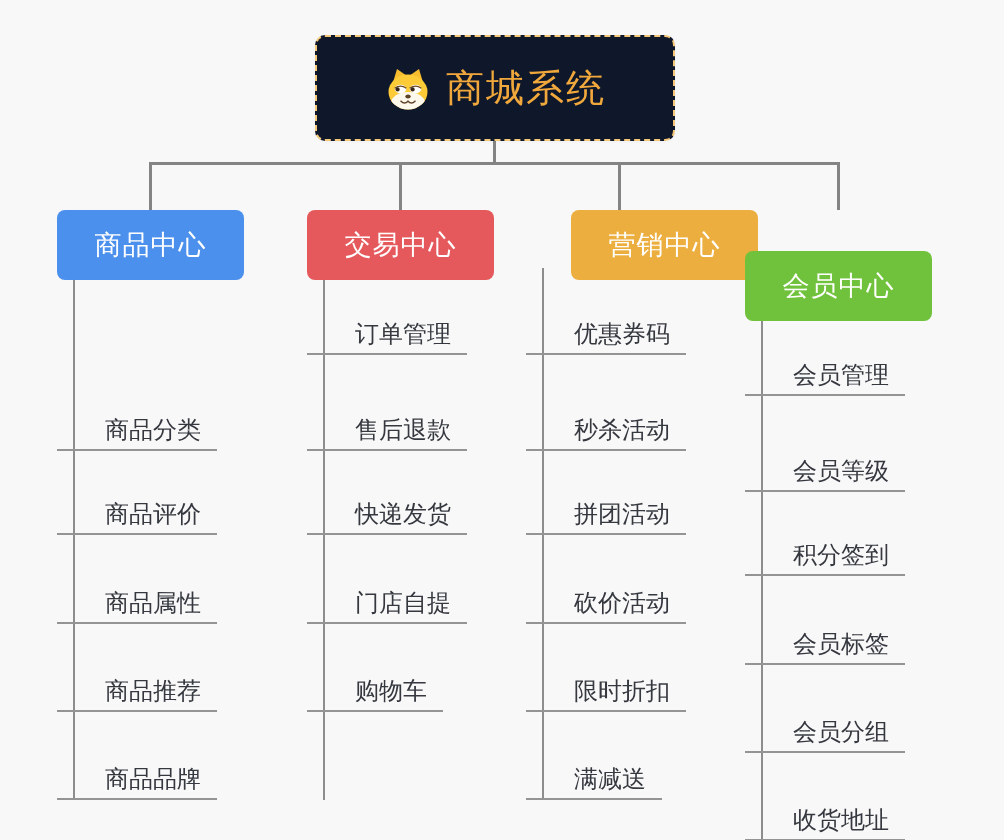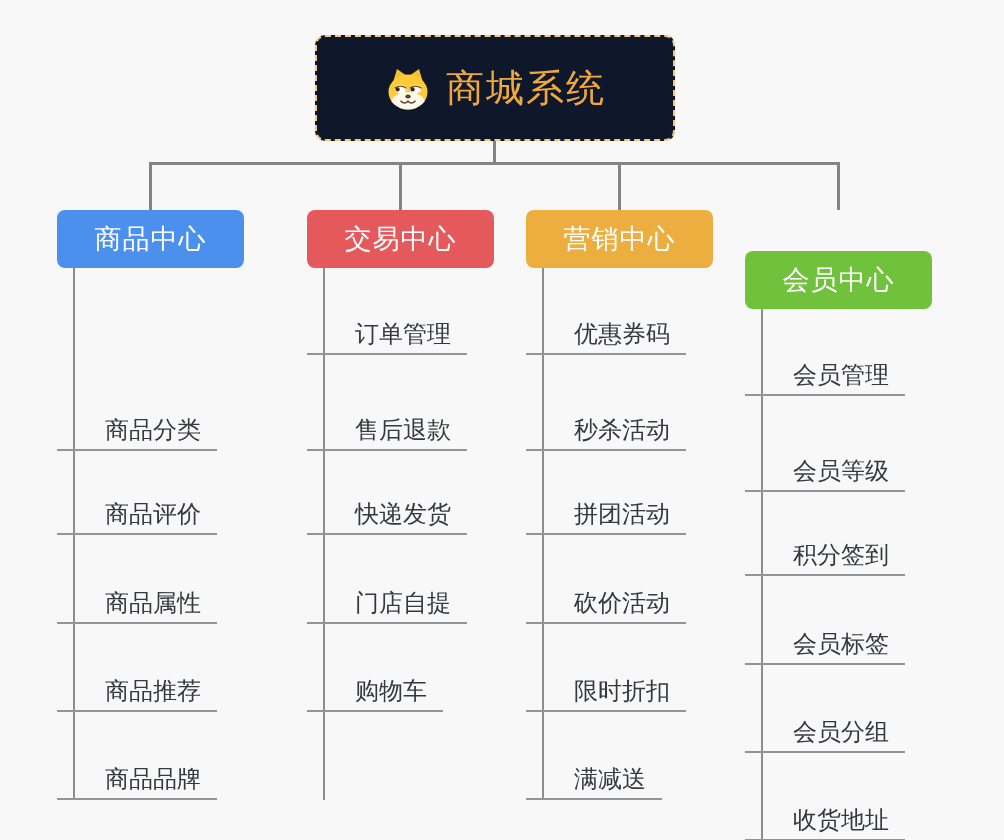--- a/index.html
+++ b/index.html
@@ -46,21 +46,21 @@
     letter-spacing: 2px;
     white-space: nowrap;
   }
   .dog-icon { width: 48px; height: 48px; flex: 0 0 auto; }
 
   
   .branch { position: absolute; top: 210px; width: 187px; height: 600px; }
   .branch-box {
     position: absolute;
     left: 0; top: 0;
-    width: 187px; height: 58px;
+    width: 187px; height: 70px;
     border-radius: 8px;
     color: #ffffff;
     font-size: 27px;
     letter-spacing: 1px;
     display: flex;
     align-items: center;
     justify-content: center;
     white-space: nowrap;
     z-index: 2;
   }
@@ -167,21 +167,21 @@
       </div>
     <div class="leaf leaf-4">
         <span>门店自提</span>
       </div>
     <div class="leaf leaf-5">
         <span>购物车</span>
       </div>
   </div>
 
   <div class="branch branch-3">
-    <div class="branch-box" style="background-color: rgb(236, 174, 62);">营销中心</div>
+    <div class="branch-box" style="background-color: rgb(236, 174, 62); margin-left: 45px;">营销中心</div>
     <div class="trunk"></div>
     <div class="leaf leaf-1">
         <span>优惠券码</span>
       </div>
     <div class="leaf leaf-2">
         <span>秒杀活动</span>
       </div>
     <div class="leaf leaf-3">
         <span>拼团活动</span>
       </div>

